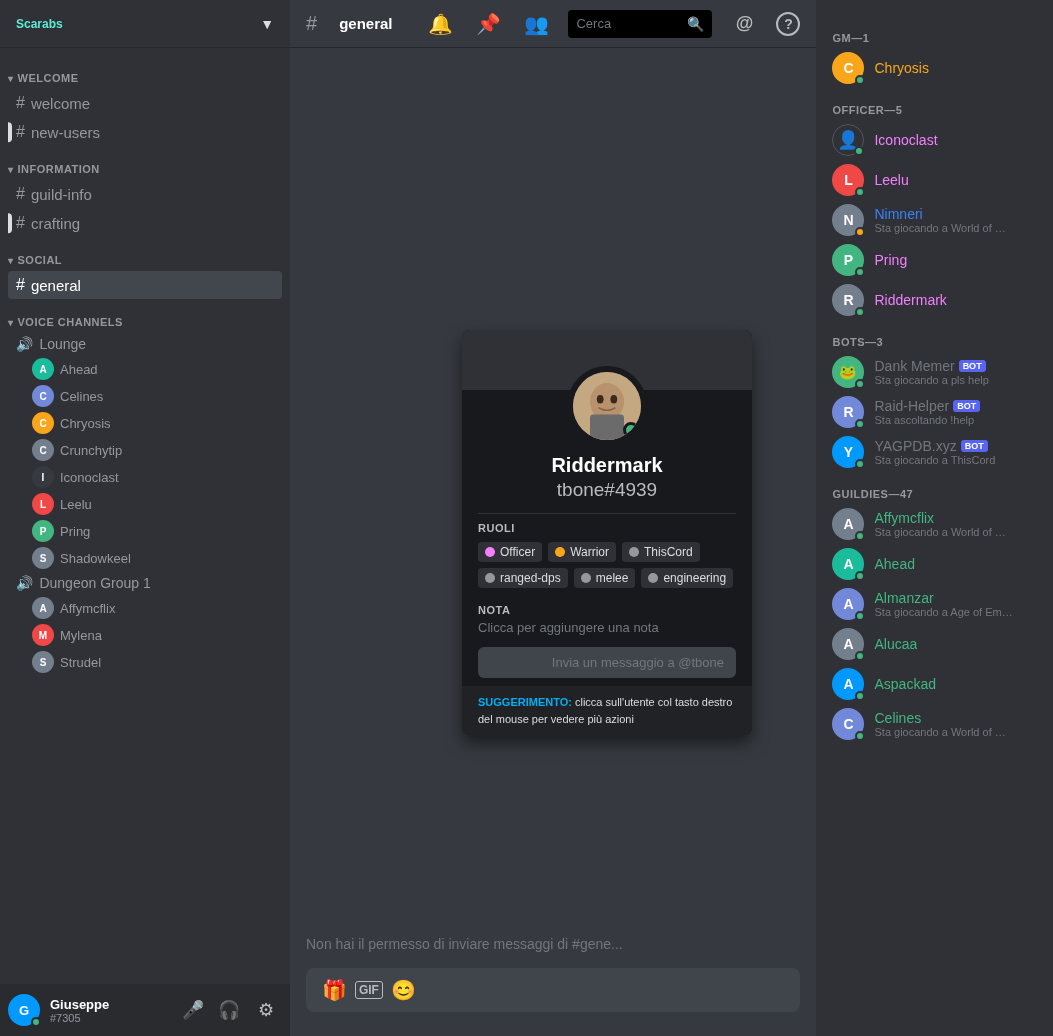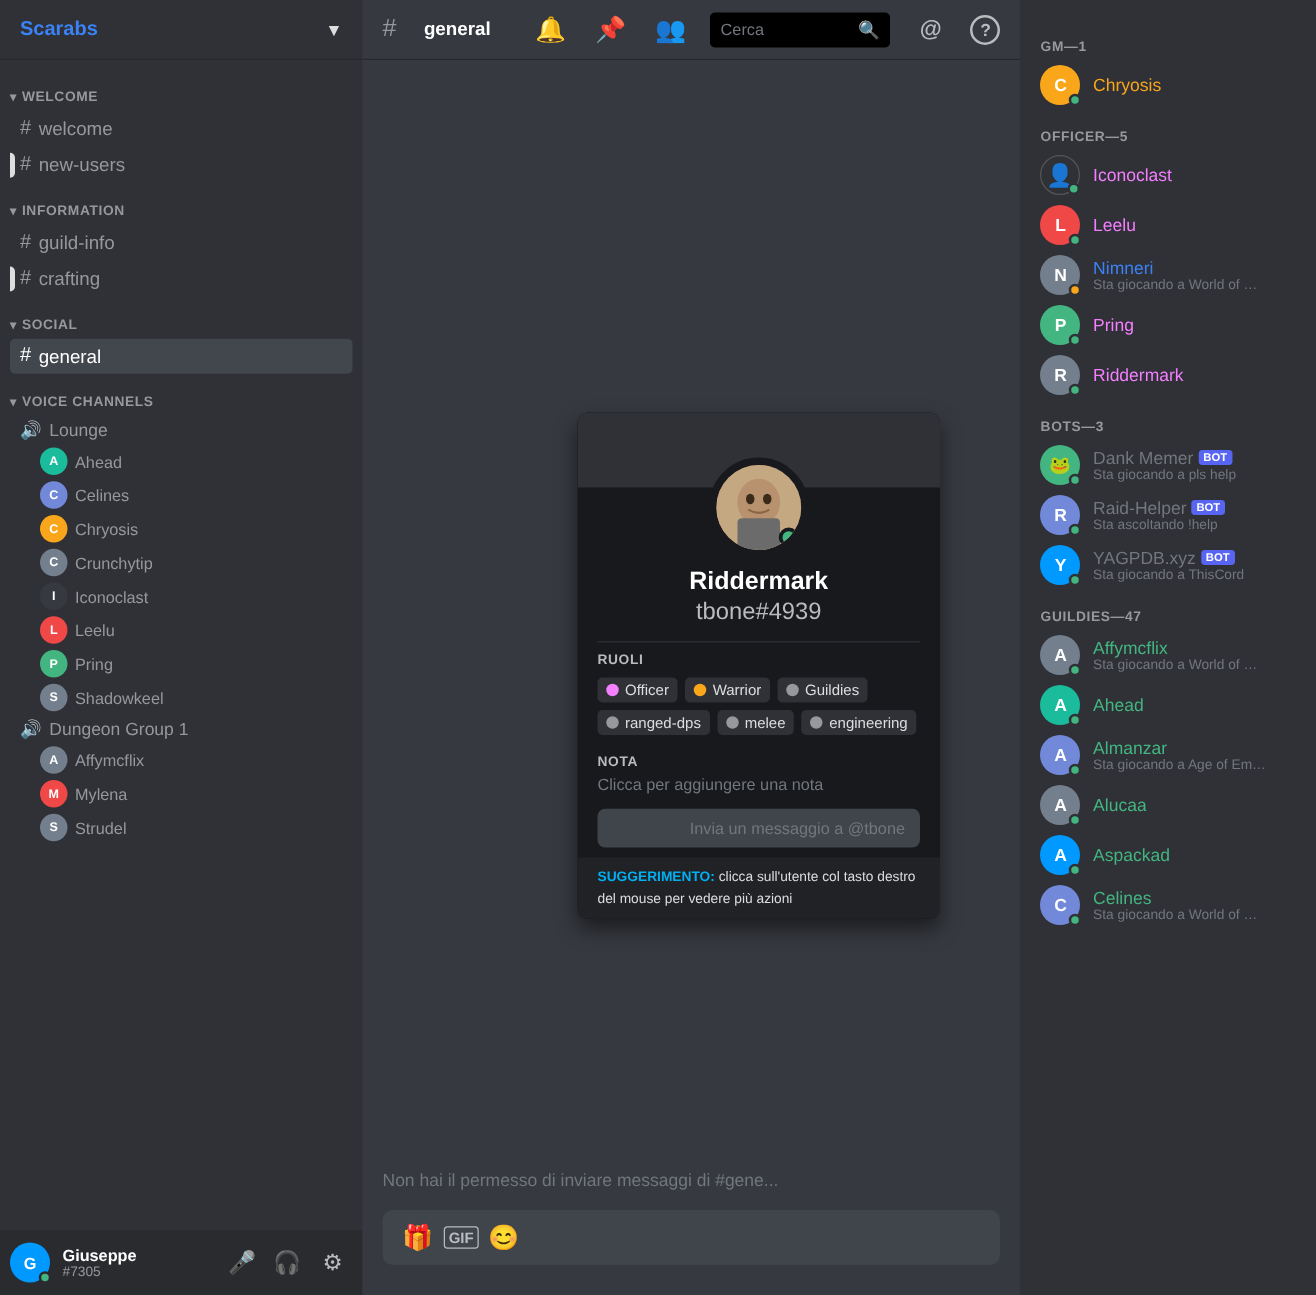--- a/index.html
+++ b/index.html
@@ -20,22 +20,22 @@
       border-bottom: 1px solid #26282c;
       display: flex;
       align-items: center;
       padding: 0 16px;
       justify-content: space-between;
       cursor: pointer;
     }
 
     .sidebar-header-title {
       font-weight: 700;
-      font-size: 16px;
-      color: #3b82f6;
+      font-size: 12px;
+      color: #5eead4;
     }
 
     .sidebar-content {
       flex: 1;
       overflow-y: auto;
       padding: 8px 0;
     }
 
     .sidebar-content::-webkit-scrollbar { width: 4px; }
     .sidebar-content::-webkit-scrollbar-thumb { background: #202225; border-radius: 2px; }
@@ -838,21 +838,21 @@
       <div class="popup-role">
         <div class="role-dot" style="background:#f47fff;"></div>
         <span>Officer</span>
       </div>
       <div class="popup-role">
         <div class="role-dot" style="background:#faa61a;"></div>
         <span>Warrior</span>
       </div>
       <div class="popup-role">
         <div class="role-dot" style="background:#96989d;"></div>
-        <span>Guildies</span>
+        <span>ThisCord</span>
       </div>
       <div class="popup-role">
         <div class="role-dot" style="background:#96989d;"></div>
         <span>ranged-dps</span>
       </div>
       <div class="popup-role">
         <div class="role-dot" style="background:#96989d;"></div>
         <span>melee</span>
       </div>
       <div class="popup-role">

